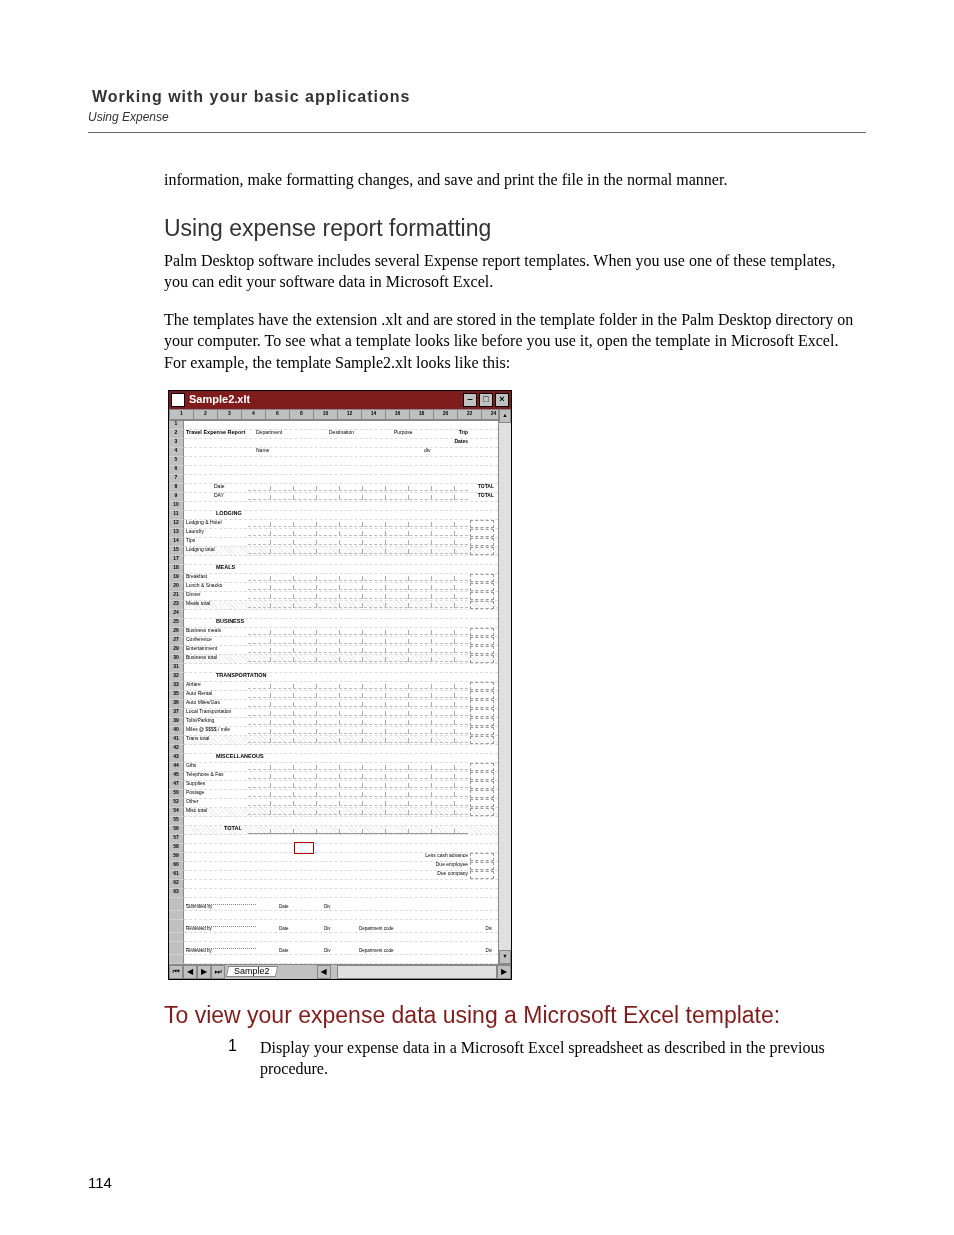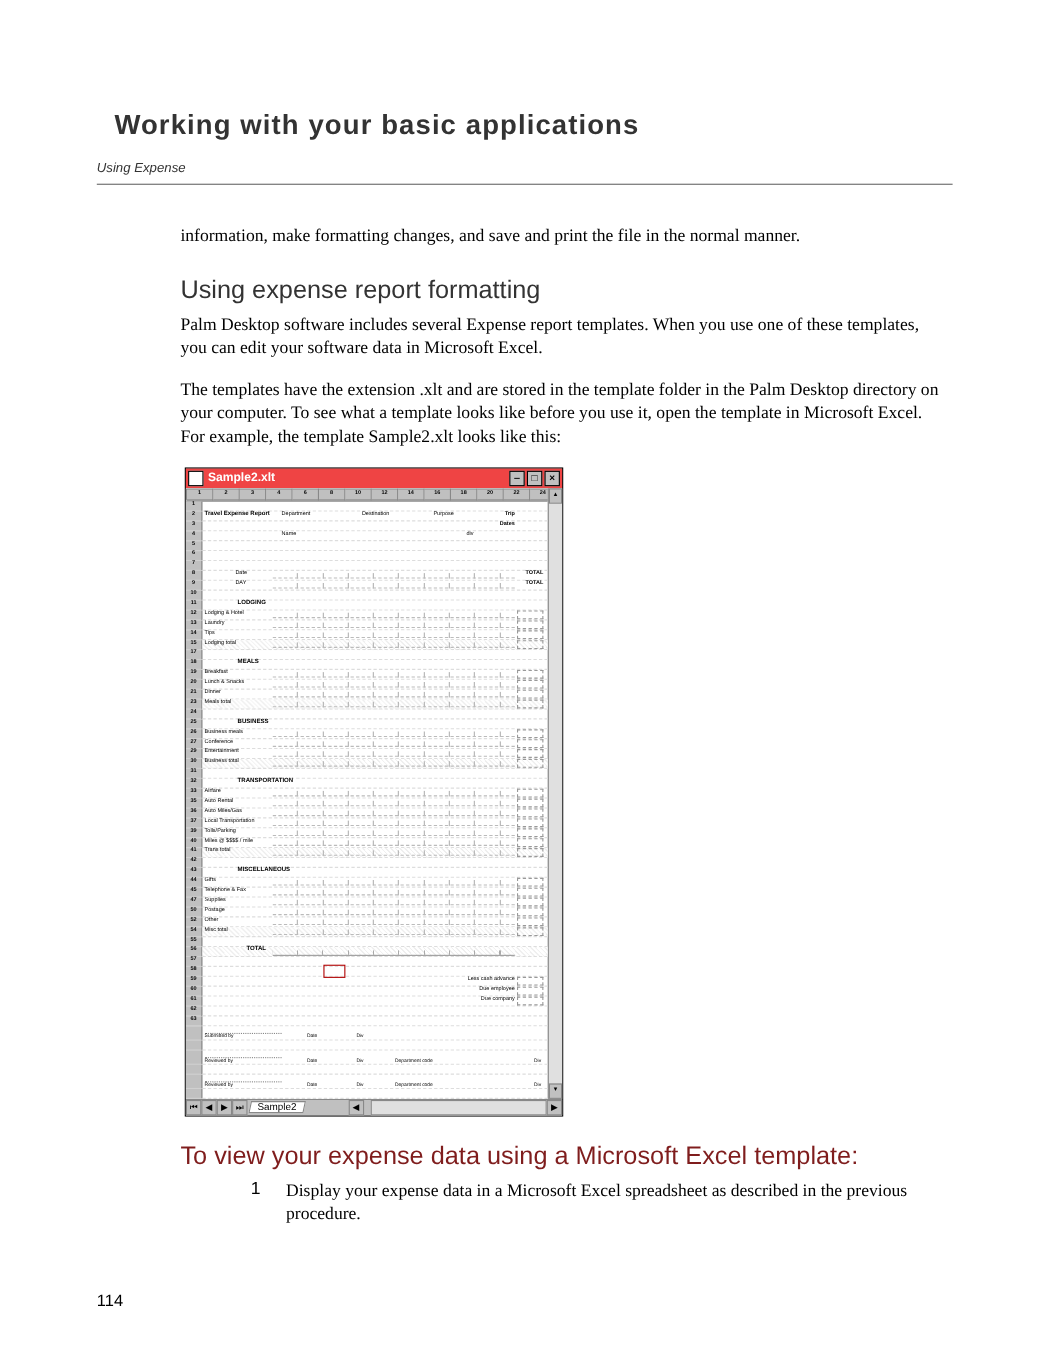--- a/index.html
+++ b/index.html
@@ -12,24 +12,24 @@
   .page {
     width: 954px;
     min-height: 1235px;
     margin: 0 auto;
     padding: 84px 88px 40px 88px;
     box-sizing: border-box;
     position: relative;
   }
   .header-title {
     font-family: "Trebuchet MS", "Lucida Sans Unicode", Arial, sans-serif;
-    font-size: 25px;
+    font-size: 16px;
     letter-spacing: 1px;
     color: #333;
-    margin: 16px;
+    margin: 4px;
   }
   .header-sub {
     font-family: "Trebuchet MS", "Lucida Sans Unicode", Arial, sans-serif;
     font-style: italic;
     font-size: 12px;
     color: #333;
     margin: 2px 0 8px 0;
   }
   .header-rule {
     border: none;
@@ -90,21 +90,21 @@
     background: #c0c0c0;
     margin: 6px 0 22px 4px;
     font-family: Tahoma, Arial, sans-serif;
     font-size: 5.5px;
     line-height: 1;
     color: #000;
   }
   .titlebar {
     display: flex;
     align-items: center;
-    background: #ef4444;
+    background: #7f1d1d;
     color: #fff;
     padding: 2px 2px;
     font-size: 11px;
     font-weight: bold;
   }
   .title-icon {
     width: 12px;
     height: 12px;
     background: #fff;
     border: 1px solid #000;

